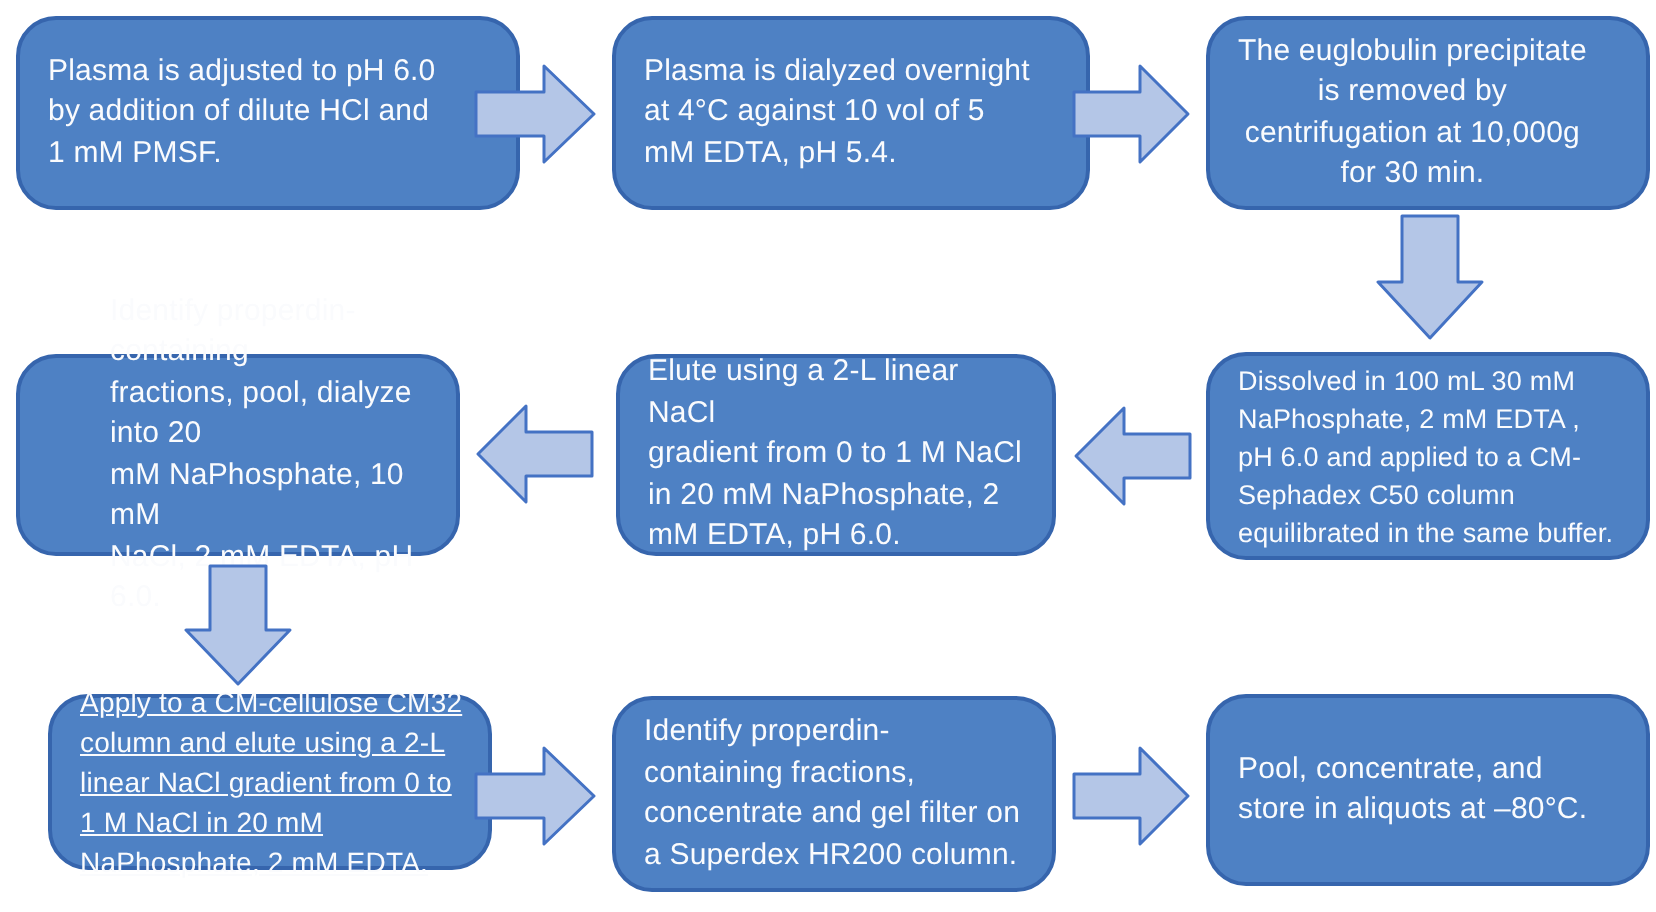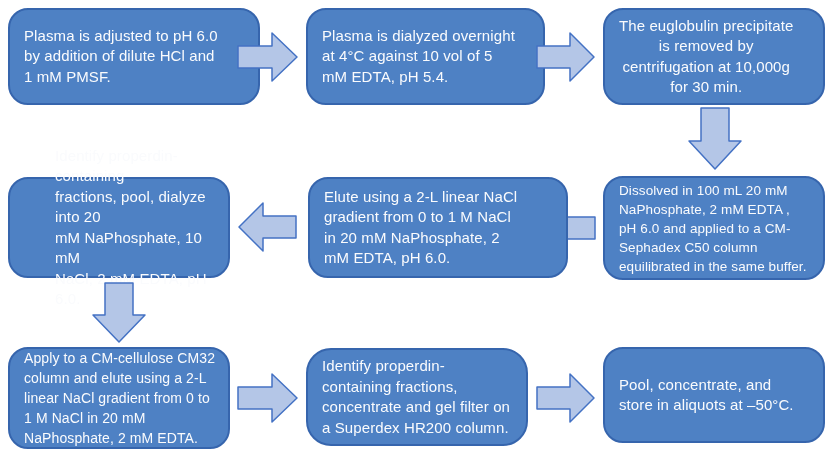--- a/index.html
+++ b/index.html
@@ -31,24 +31,24 @@
     fill: var(--arrow-fill, #b4c6e7);
     stroke: var(--arrow-border, #4472c4);
     stroke-width: 1.5;
     stroke-linejoin: round;
   }
   
   .b1 { left: 8px;   top: 8px;   width: 252px; height: 97px; }
   .b2 { left: 306px; top: 8px;   width: 239px; height: 97px; }
   .b3 { left: 603px; top: 8px;   width: 222px; height: 97px; text-align: center; }
   .b4 { left: 603px; top: 176px; width: 222px; height: 104px; font-size: 13.5px; line-height: 19px; }
-  .b5 { left: 308px; top: 177px; width: 260px; height: 101px; }
+  .b5 { left: 308px; top: 177px; width: 220px; height: 101px; }
   .b6 { left: 8px;   top: 177px; width: 222px; height: 101px; padding-left: 45px; }
-  .b7 { left: 8px;   top: 347px; width: 222px; height: 102px; font-size: 14px; line-height: 20px; }
-  .b8 { left: 306px; top: 348px; width: 222px; height: 98px; border-radius: 25px;  }
+  .b7 { left: 24px;   top: 347px; width: 222px; height: 88px; font-size: 14px; line-height: 20px; text-decoration: underline; }
+  .b8 { left: 306px; top: 348px; width: 222px; height: 98px;  }
   .b9 { left: 603px; top: 347px; width: 222px; height: 96px;  }
 </style>
 </head>
 <body>
 
 <div id="canvas" style="--node-fill: #4e81c4; --node-border: #3665ad; --node-text: #fafbfd; --arrow-fill: #b4c6e7; --arrow-border: #4472c4;">
 
   <div class="node b1">Plasma is adjusted to pH 6.0
 by addition of dilute HCl and
 1 mM PMSF.</div>
@@ -67,21 +67,21 @@
 
   <div class="node b3">The euglobulin precipitate
 is removed by
 centrifugation at 10,000g
 for 30 min.</div>
 
   <svg class="arrow" style="left:687px; top:107px;" width="56" height="64" viewBox="0 0 56 64">
     <polygon points="14,1 42,1 42,34 54,34 28,62 2,34 14,34"></polygon>
   </svg>
 
-  <div class="node b4">Dissolved in 100 mL 20 mM
+  <div class="node b4">Dissolved in 100 mL 30 mM
 NaPhosphate, 2 mM EDTA ,
 pH 6.0 and applied to a CM-
 Sephadex C50 column
 equilibrated in the same buffer.</div>
 
   <svg class="arrow" style="left:536px; top:202px;" width="60" height="52" viewBox="0 0 60 52">
     <polygon points="59,15 26,15 26,2 2,26 26,50 26,37 59,37"></polygon>
   </svg>
 
   <div class="node b5">Elute using a 2-L linear NaCl
@@ -115,15 +115,15 @@
   <div class="node b8">Identify properdin-
 containing fractions,
 concentrate and gel filter on
 a Superdex HR200 column.</div>
 
   <svg class="arrow" style="left:536px; top:372px;" width="60" height="52" viewBox="0 0 60 52">
     <polygon points="1,15 34,15 34,2 58,26 34,50 34,37 1,37"></polygon>
   </svg>
 
   <div class="node b9">Pool, concentrate, and
-store in aliquots at –50°C.</div>
+store in aliquots at –80°C.</div>
 
 </div>
 
 </body></html>

